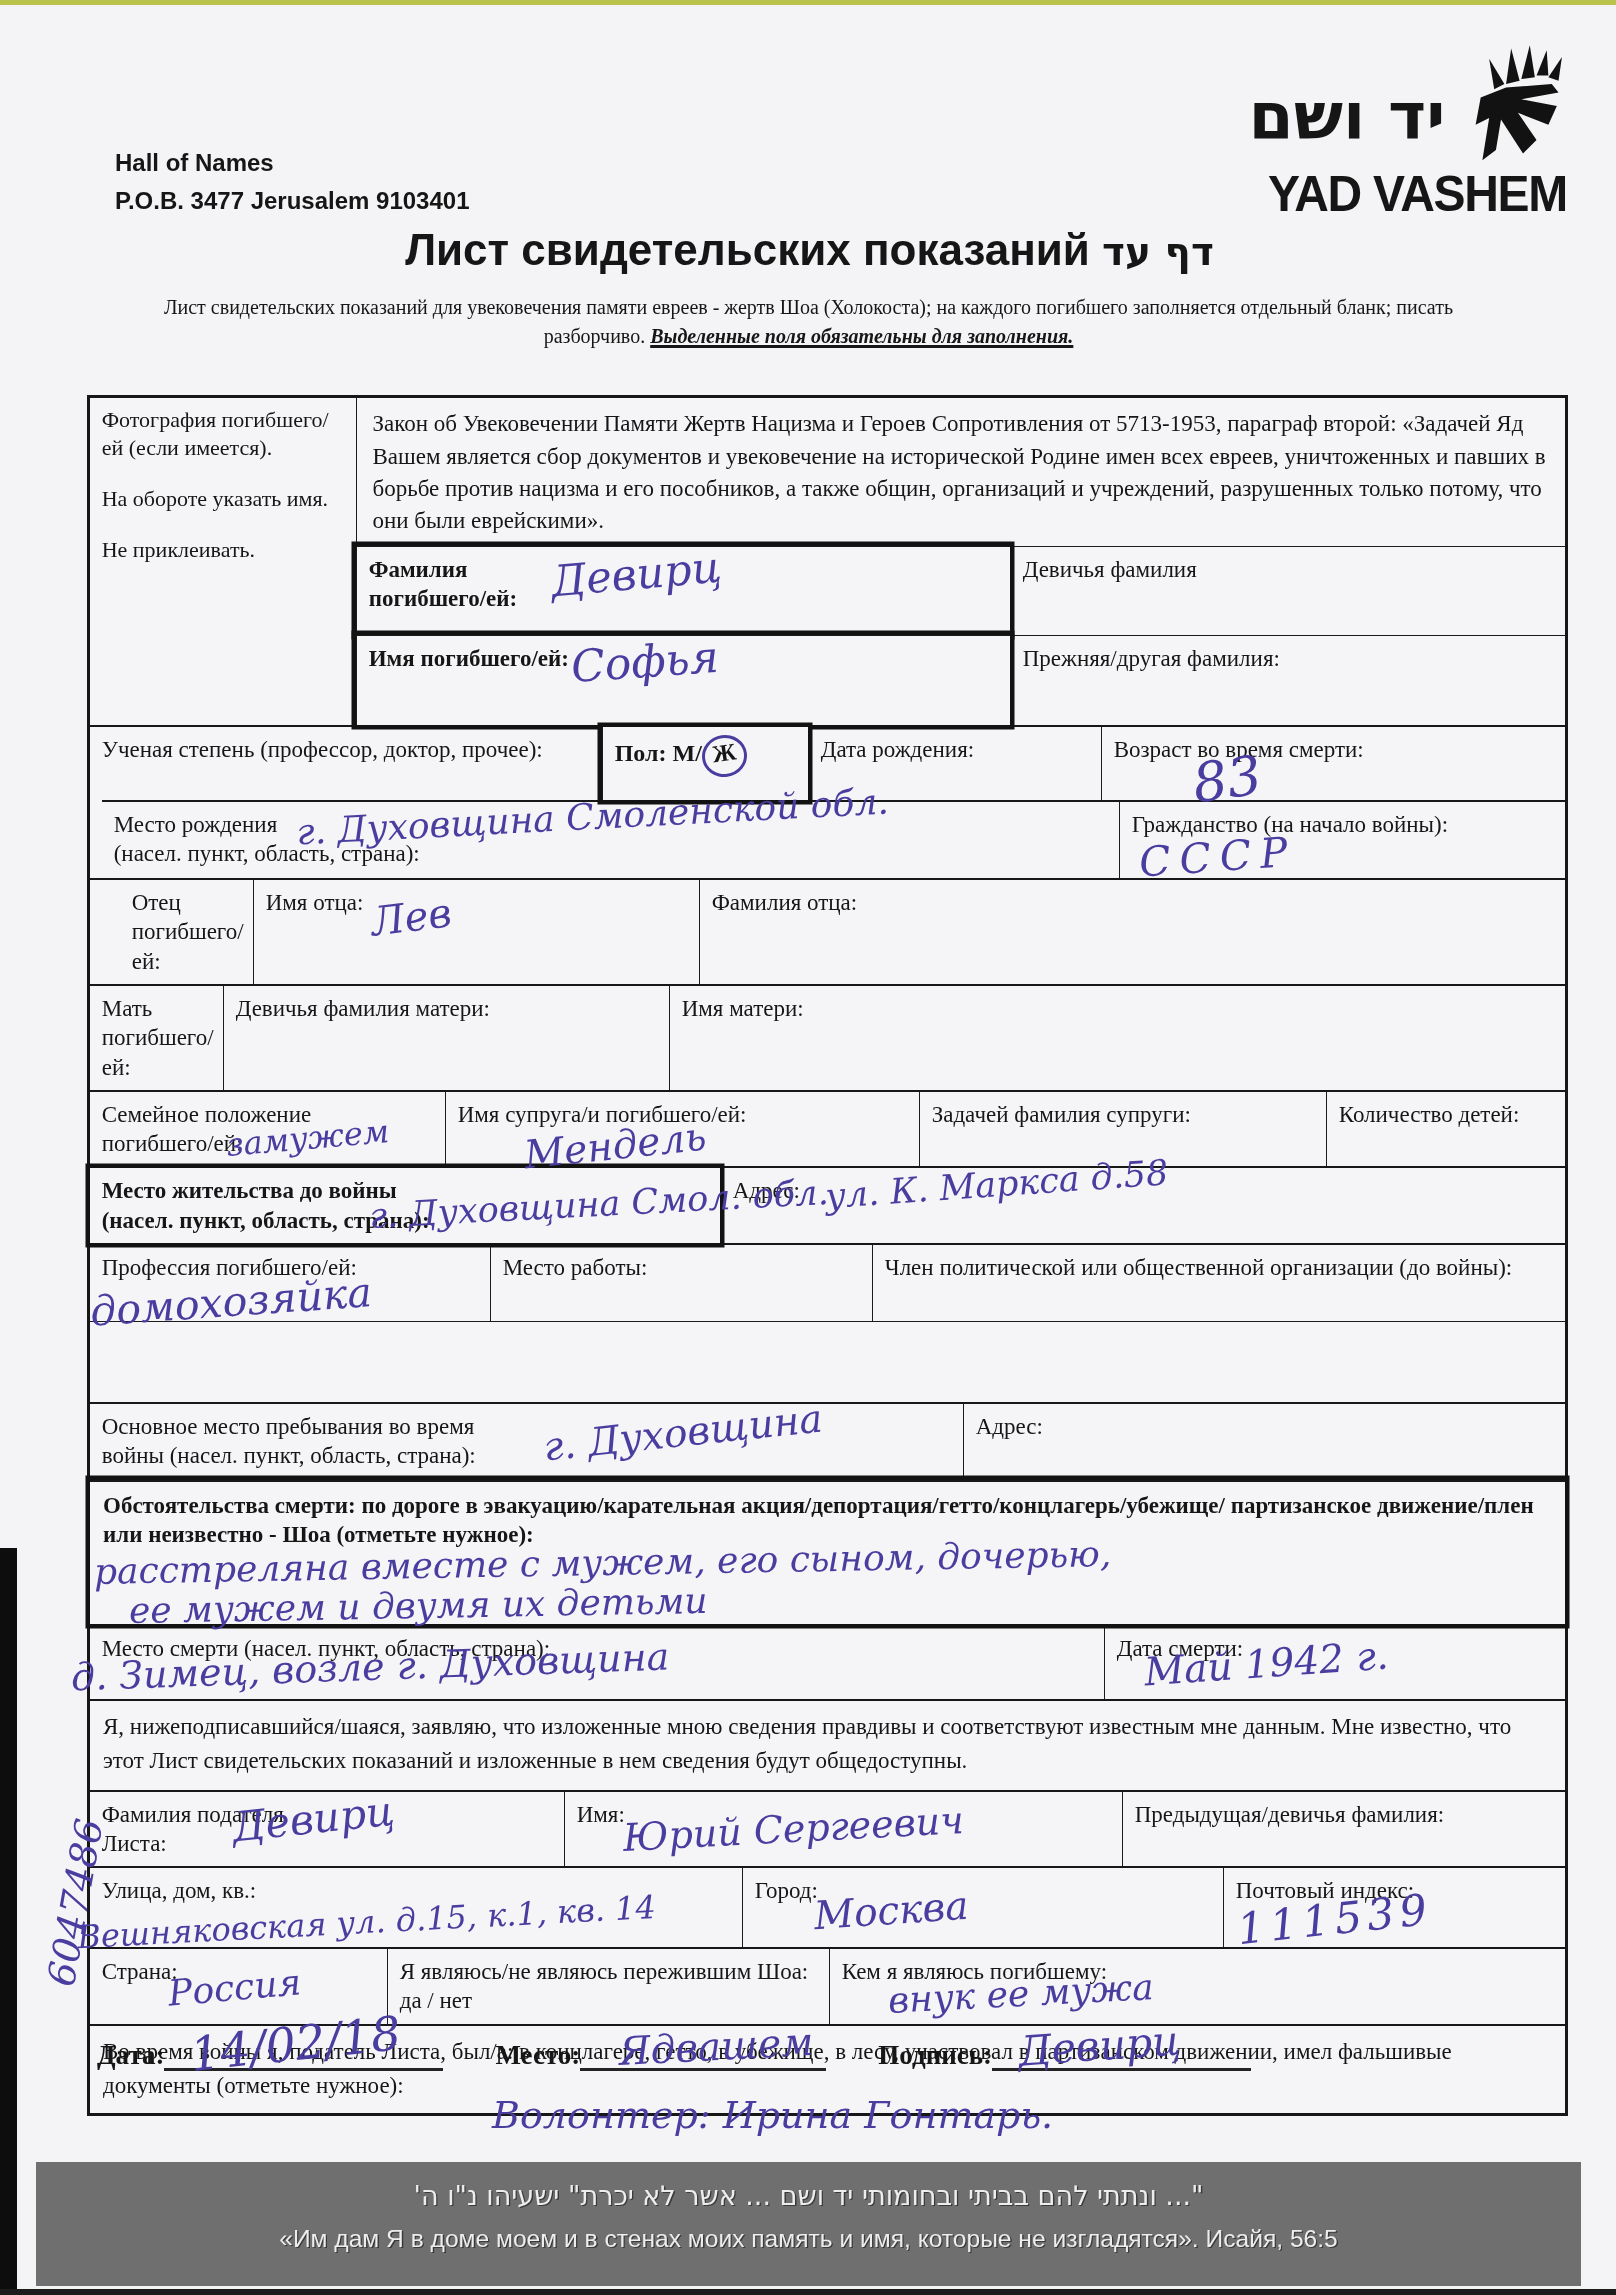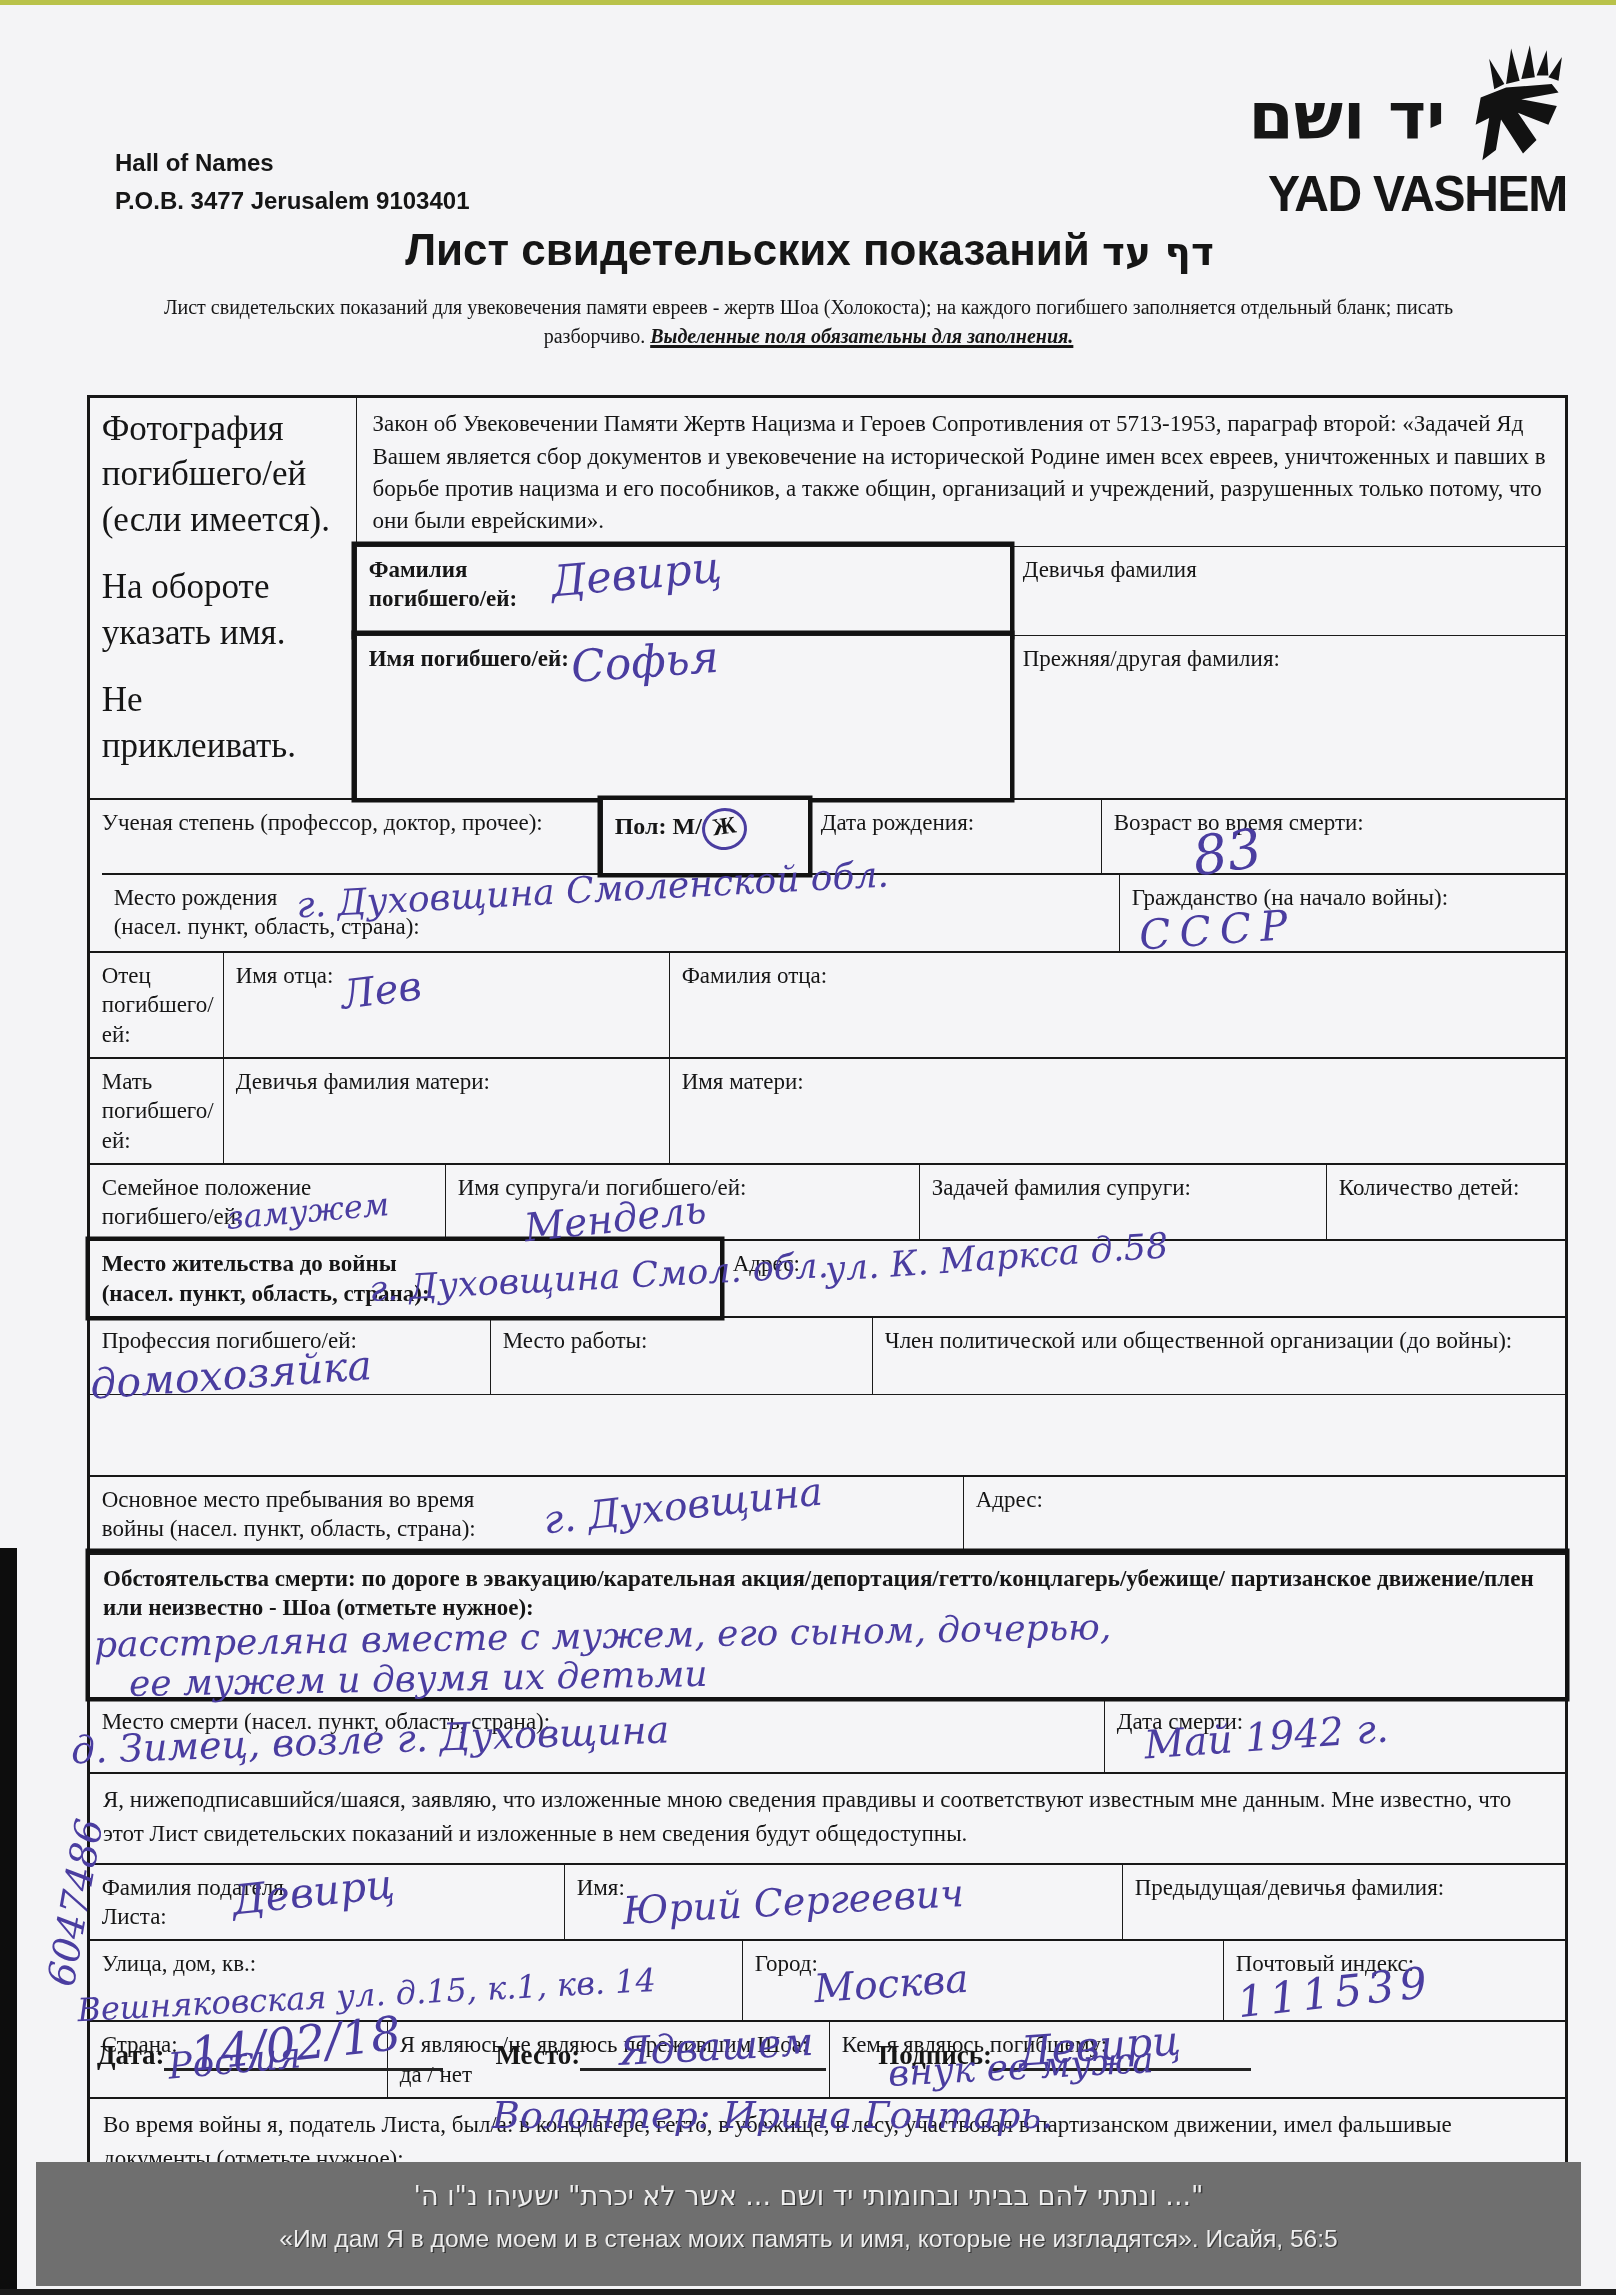--- a/index.html
+++ b/index.html
@@ -96,21 +96,21 @@
     <span class="heb">דף עד</span>
   </div>
 
   <div class="subtitle">
     <span>Лист свидетельских показаний для увековечения памяти евреев - жертв Шоа (Холокоста); на каждого погибшего заполняется отдельный бланк; писать разборчиво. </span><span class="em">Выделенные поля обязательны для заполнения.</span>
   </div>
 
   <div class="form">
 
     <div class="grid sec" style="grid-template-columns:266px 654px auto; grid-template-rows:148px 89px auto; min-height:327px;">
-      <div class="cell small-gap" style="grid-row:1/4; font-size:35px; line-height:1.3;">
+      <div class="cell small-gap" style="grid-row:1/4; font-size:22px; line-height:1.3;">
         <p>Фотография погибшего/ей (если имеется).</p>
         <p>На обороте указать имя.</p>
         <p>Не приклеивать.</p>
       </div>
       <div class="cell bl law" style="grid-column:2/4;">Закон об Увековечении Памяти Жертв Нацизма и Героев Сопротивления от 5713-1953, параграф второй: «Задачей Яд Вашем является сбор документов и увековечение на исторической Родине имен всех евреев, уничтоженных и павших в борьбе против нацизма и его пособников, а также общин, организаций и учреждений, разрушенных только потому, что они были еврейскими».</div>
       <div class="cell bl bt heavy">
         <div class="lab b" style="width:214px;">Фамилия погибшего/ей:</div>
         <div class="hw" style="left:194px; top:5.2px; font-size:43px; transform:rotate(-5deg);">Девирц</div>
       </div>
       <div class="cell bl bt">
@@ -146,21 +146,21 @@
         <div class="lab">Место рождения</div>
         <div class="lab">(насел. пункт, область, страна):</div>
         <div class="hw" style="left:194px; top:-3.9px; font-size:36px; transform:rotate(-3deg);">г. Духовщина Смоленской обл.</div>
       </div>
       <div class="cell bl">
         <div class="lab">Гражданство (на начало войны):</div>
         <div class="hw" style="left:19.4px; top:34px; font-size:41px; letter-spacing:9px; transform:rotate(-4deg);">СССР</div>
       </div>
     </div>
 
-    <div class="grid sec" style="grid-template-columns:133px 446px auto; min-height:78px;">
+    <div class="grid sec" style="grid-template-columns:133px 446px auto; min-height:78px;padding-left:30px;">
       <div class="cell">
         <div class="lab">Отец погибшего/ей:</div>
       </div>
       <div class="cell bl">
         <div class="lab">Имя отца:</div>
         <div class="hw" style="left:117px; top:15.5px; font-size:40px; transform:rotate(-7deg);">Лев</div>
       </div>
       <div class="cell bl">
         <div class="lab">Фамилия отца:</div>
       </div>

